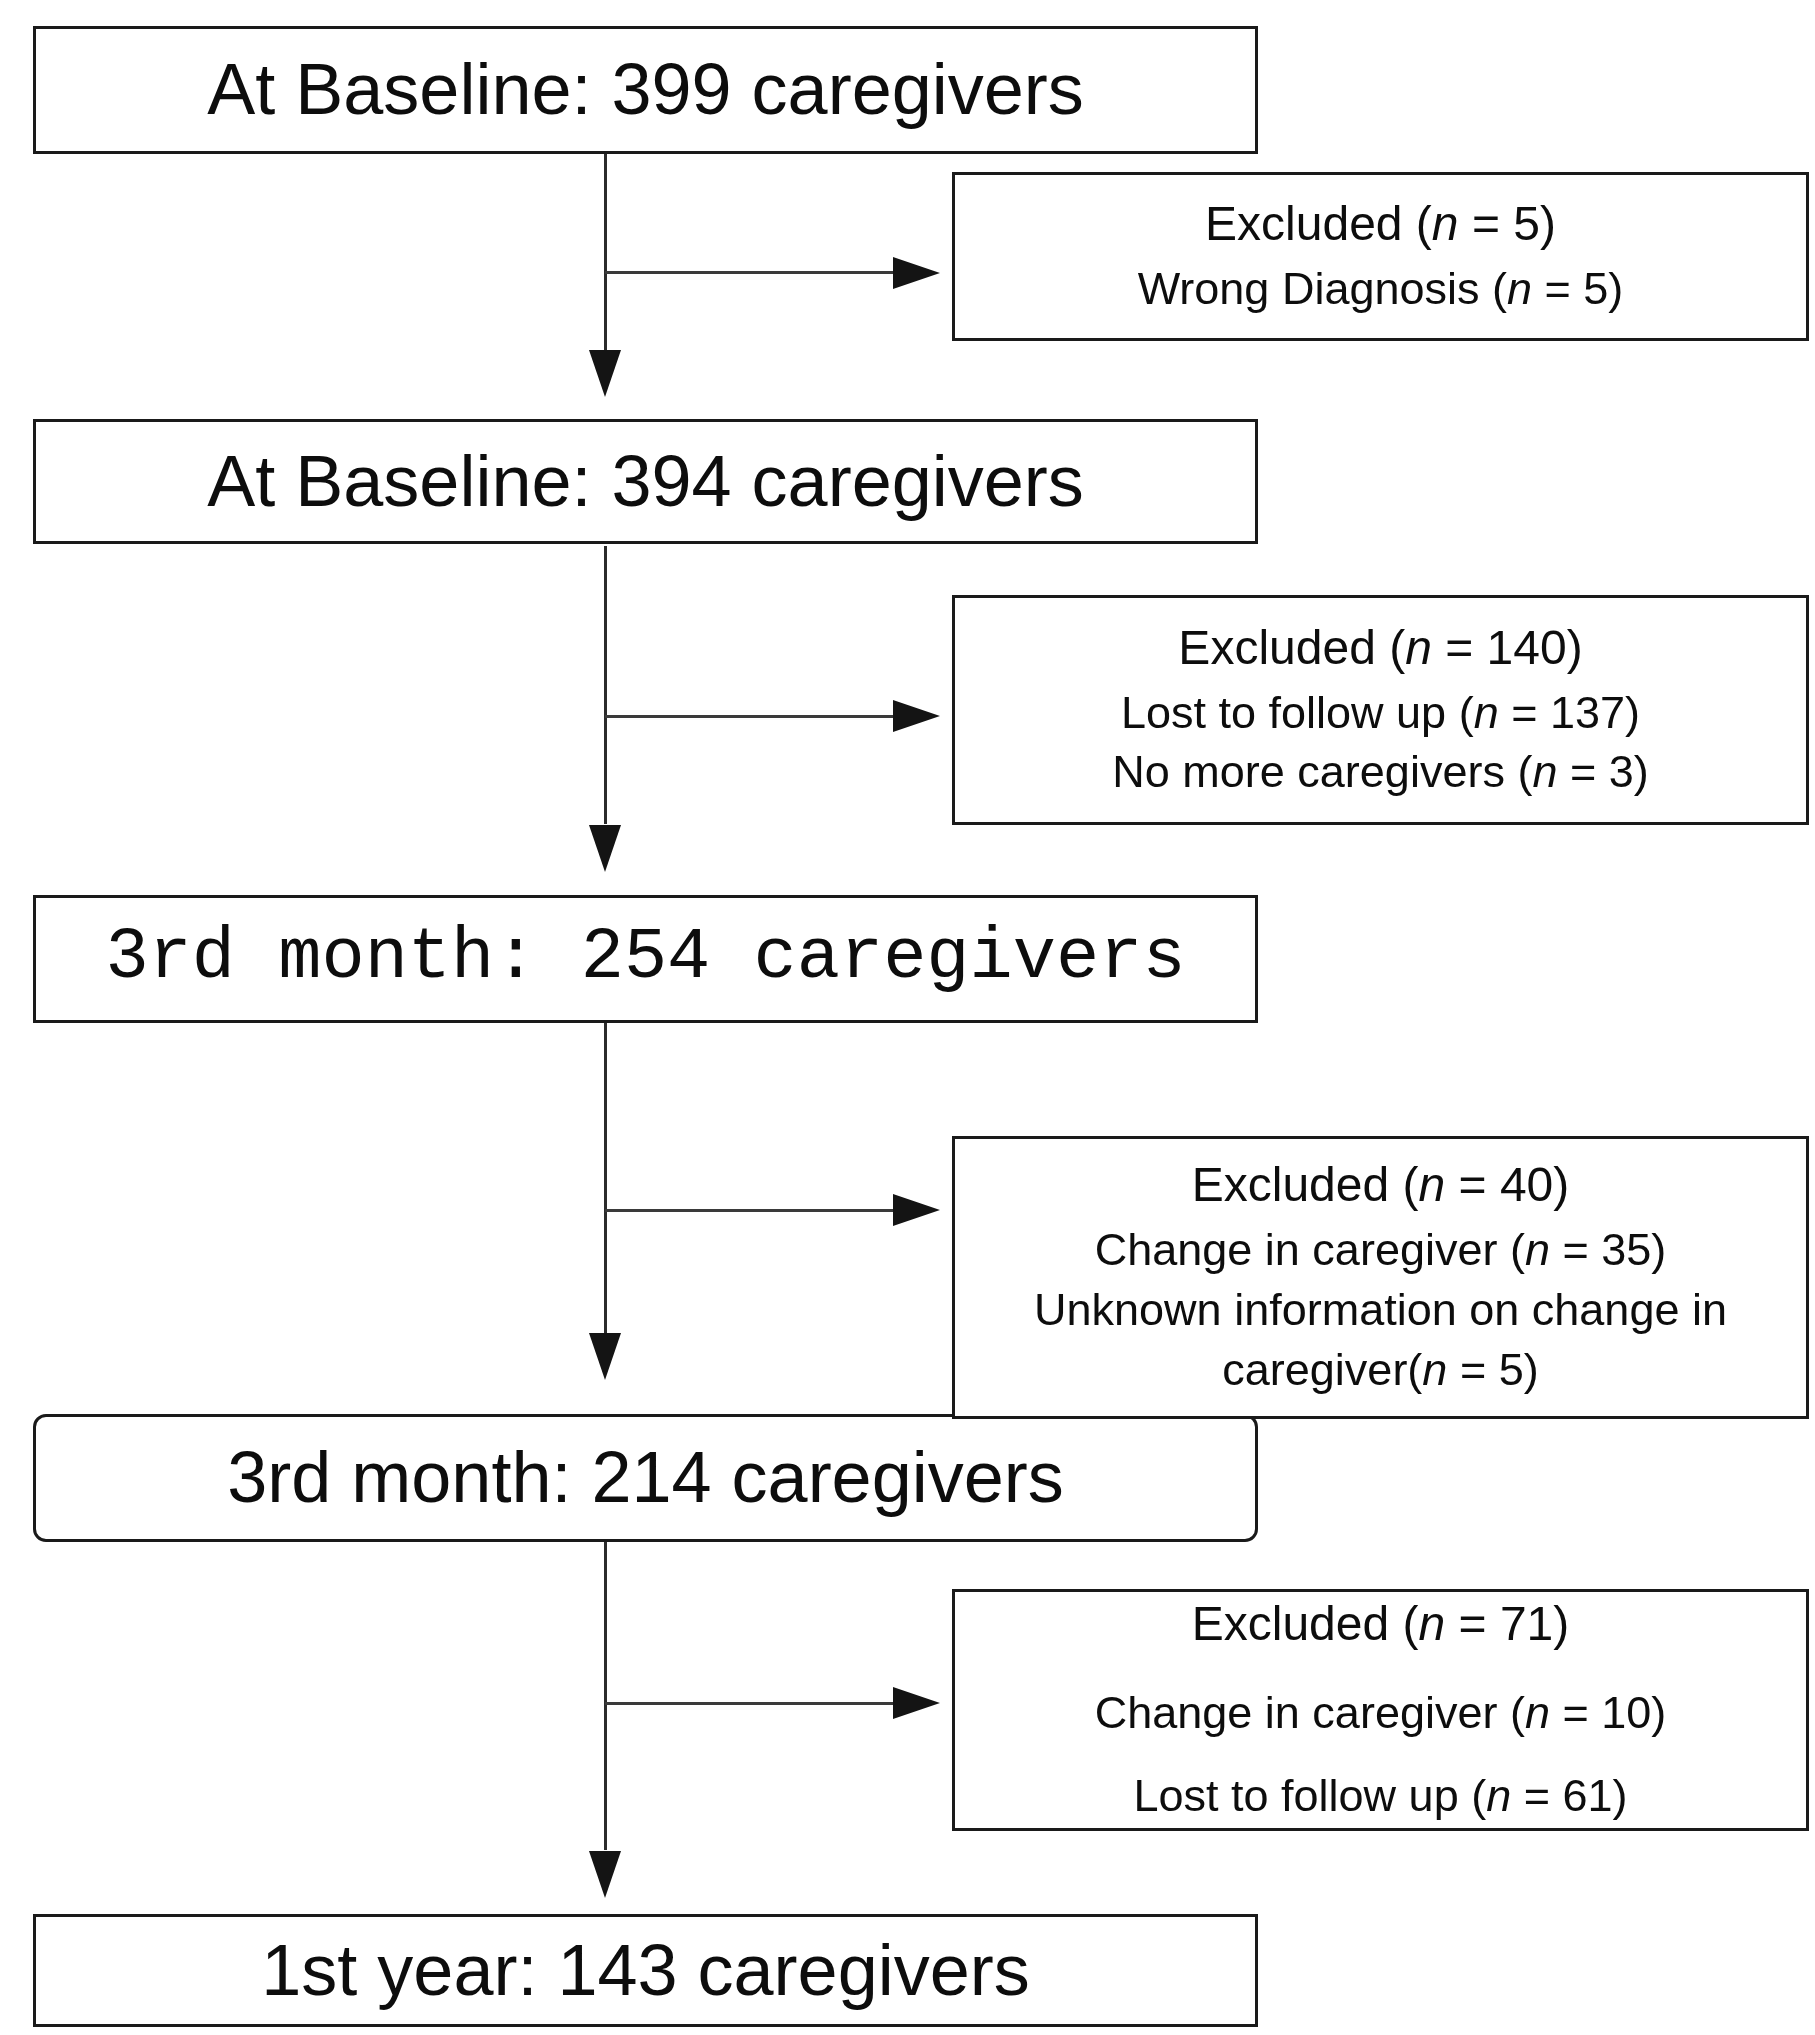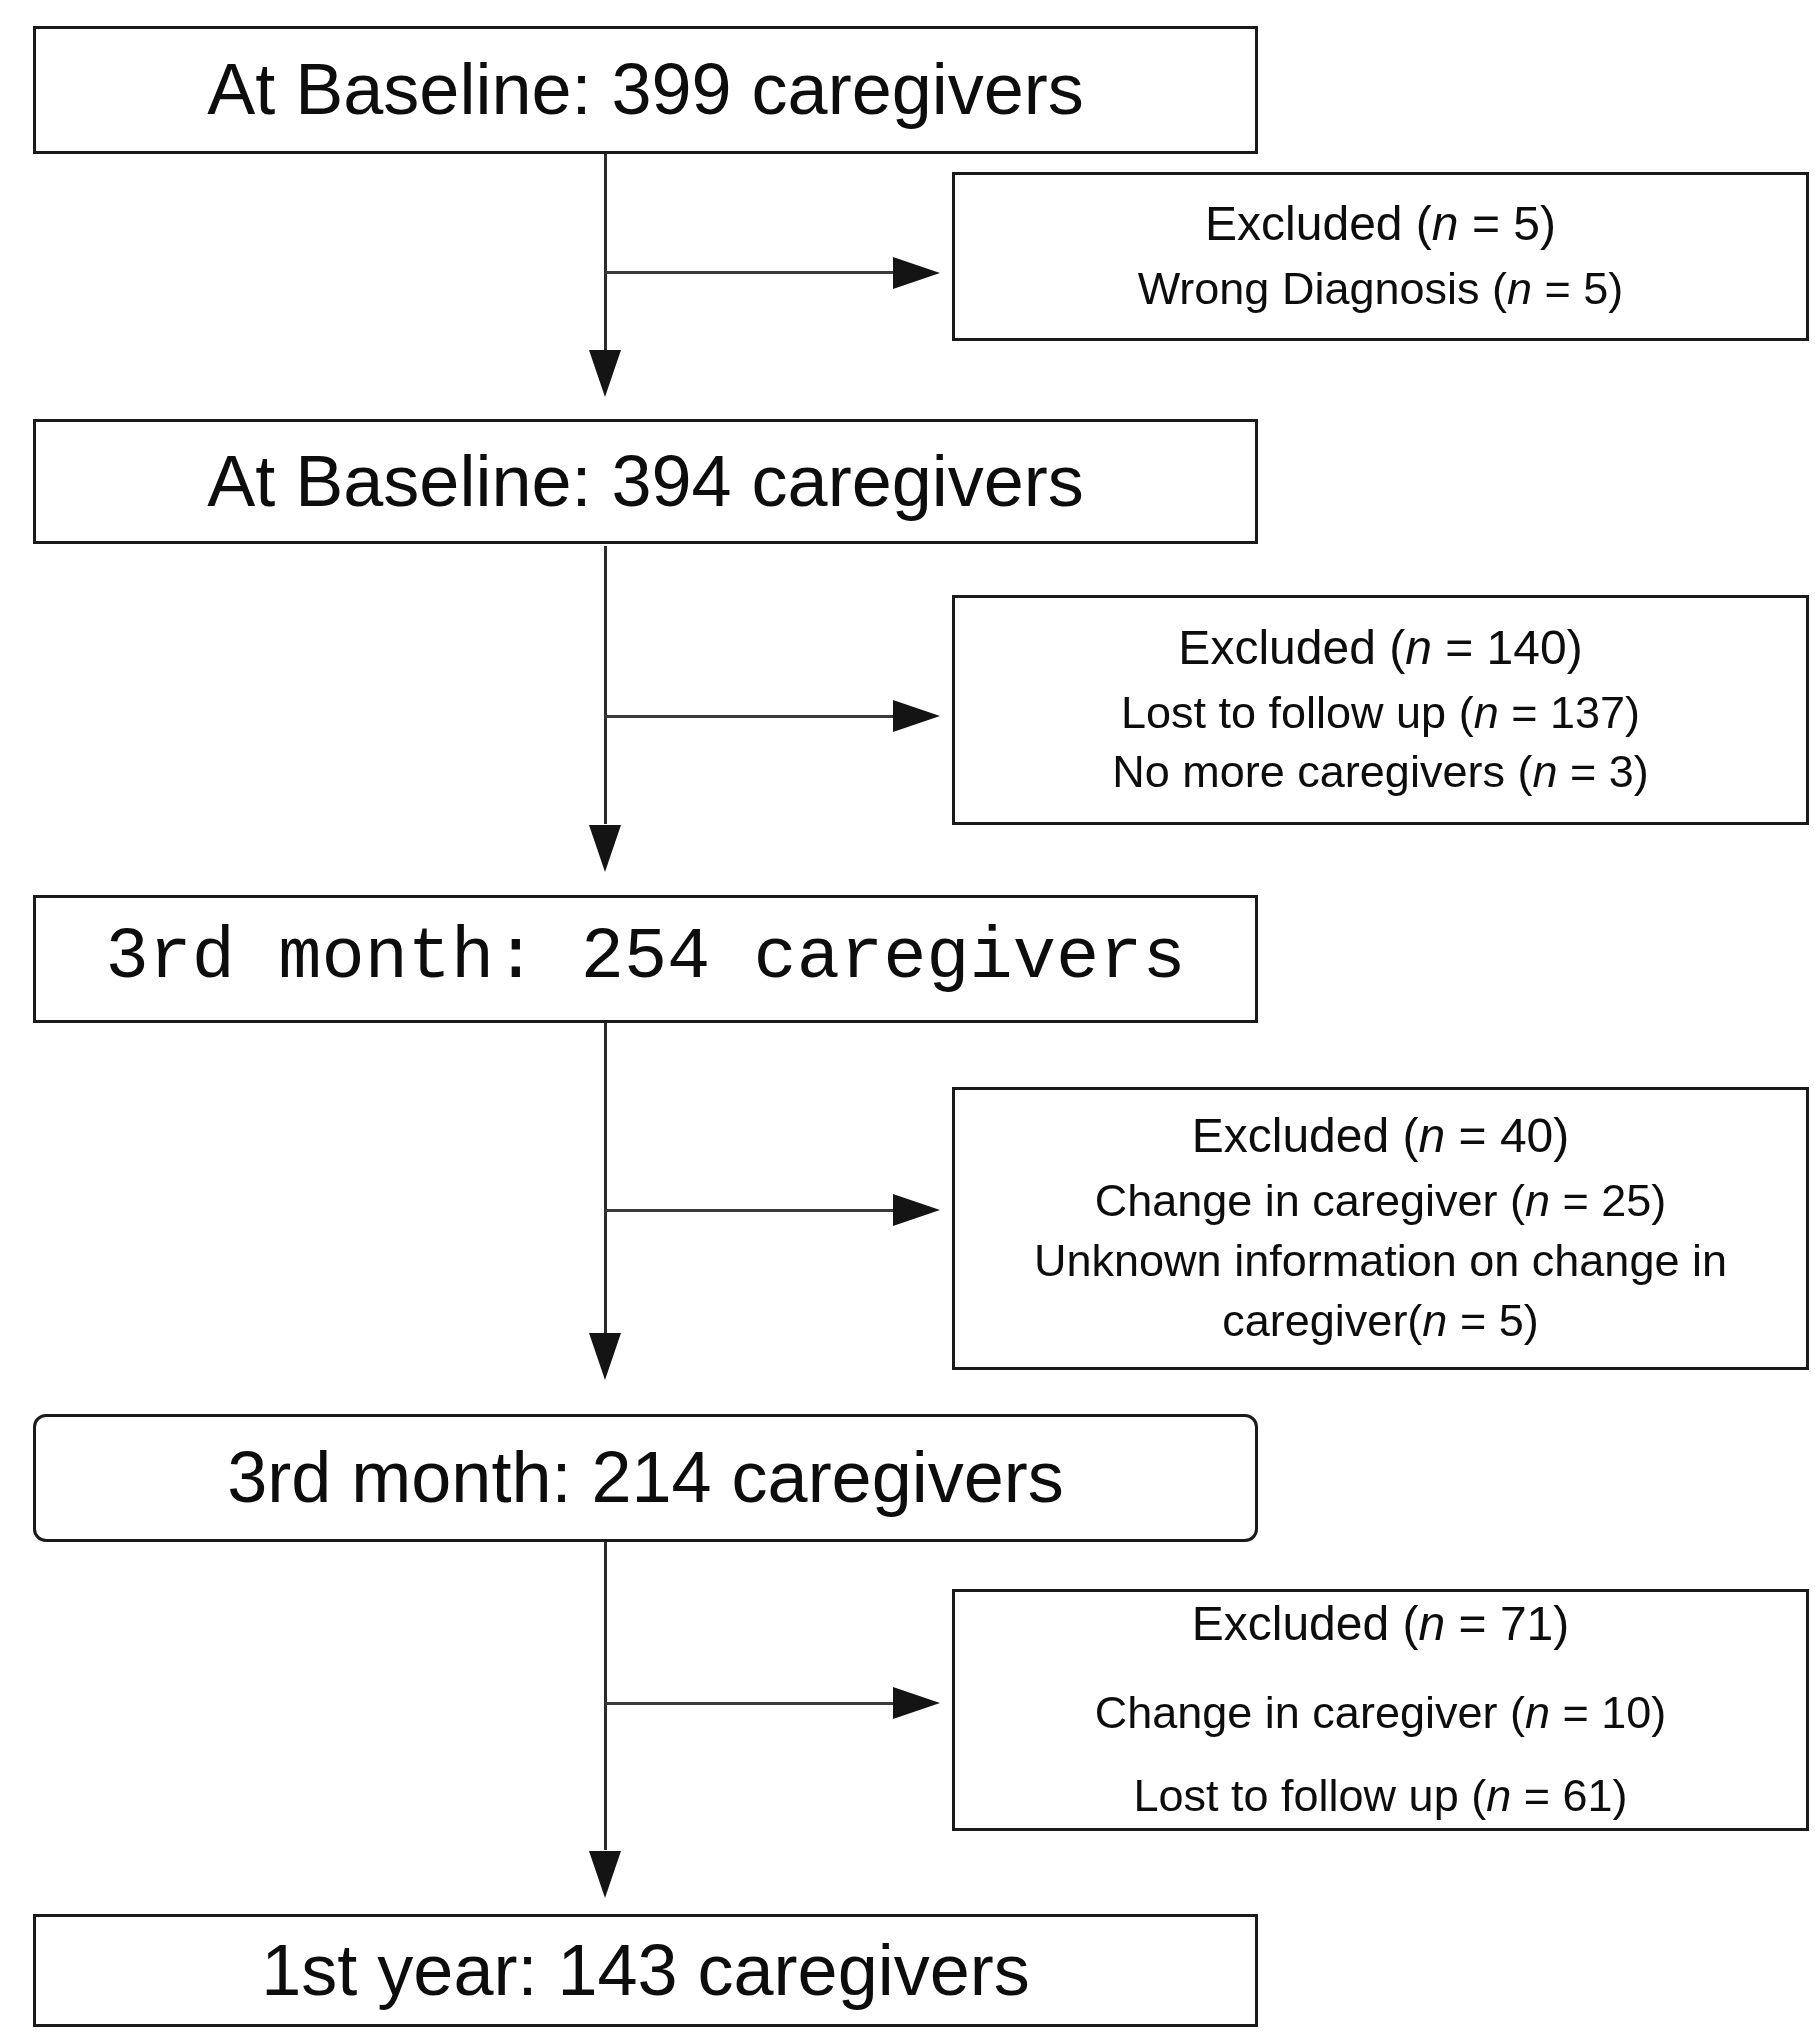--- a/index.html
+++ b/index.html
@@ -108,23 +108,23 @@
     <div class="excl-title"><span>Excluded (</span><span class="it">n</span><span> = 5)</span></div>
     <div class="excl-line"><span>Wrong Diagnosis (</span><span class="it">n</span><span> = 5)</span></div>
   </div>
 
   <div class="excl" style="top:595px; height:230px;">
     <div class="excl-title"><span>Excluded (</span><span class="it">n</span><span> = 140)</span></div>
     <div class="excl-line"><span>Lost to follow up (</span><span class="it">n</span><span> = 137)</span></div>
     <div class="excl-line"><span>No more caregivers (</span><span class="it">n</span><span> = 3)</span></div>
   </div>
 
-  <div class="excl" style="top:1087px; height:283px;">
+  <div class="excl" style="top:1136px; height:283px;">
     <div class="excl-title"><span>Excluded (</span><span class="it">n</span><span> = 40)</span></div>
-    <div class="excl-line"><span>Change in caregiver (</span><span class="it">n</span><span> = 25)</span></div>
+    <div class="excl-line"><span>Change in caregiver (</span><span class="it">n</span><span> = 35)</span></div>
     <div class="excl-line"><span>Unknown information on change in caregiver(</span><span class="it">n</span><span> = 5)</span></div>
   </div>
 
   <div class="excl" style="top:1589px; height:242px;gap:24px;">
     <div class="excl-title"><span>Excluded (</span><span class="it">n</span><span> = 71)</span></div>
     <div class="excl-line"><span>Change in caregiver (</span><span class="it">n</span><span> = 10)</span></div>
     <div class="excl-line"><span>Lost to follow up (</span><span class="it">n</span><span> = 61)</span></div>
   </div>
 
   <div class="vline" style="top:154px; height:196px;"></div>

